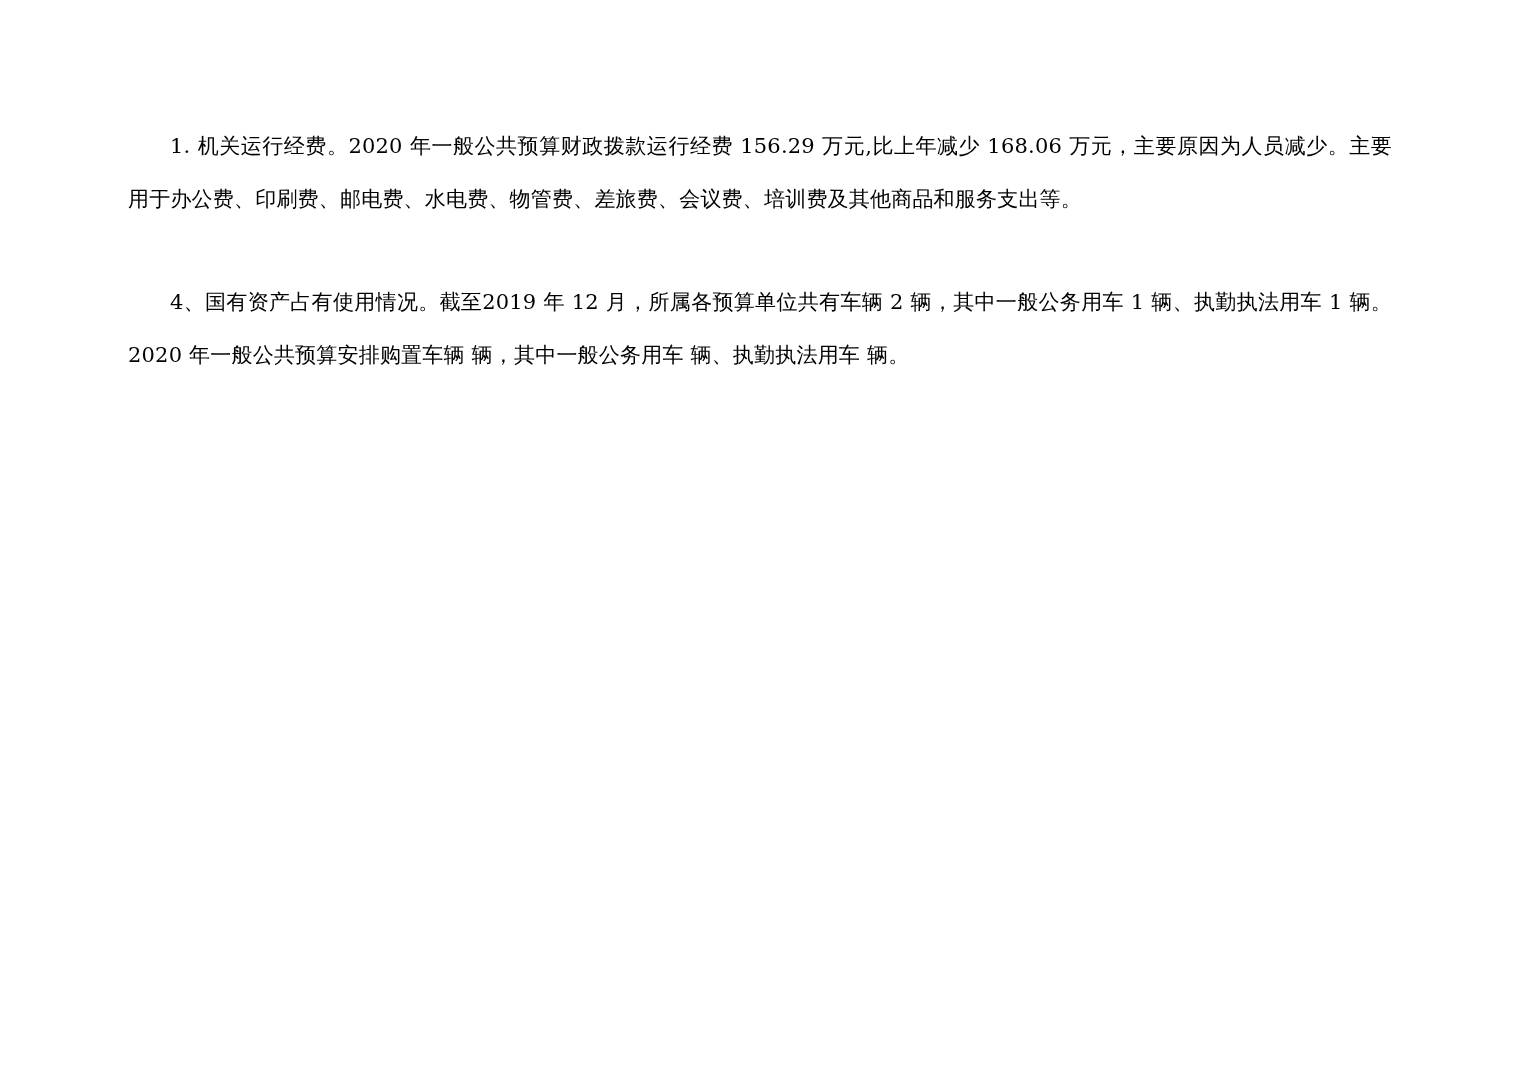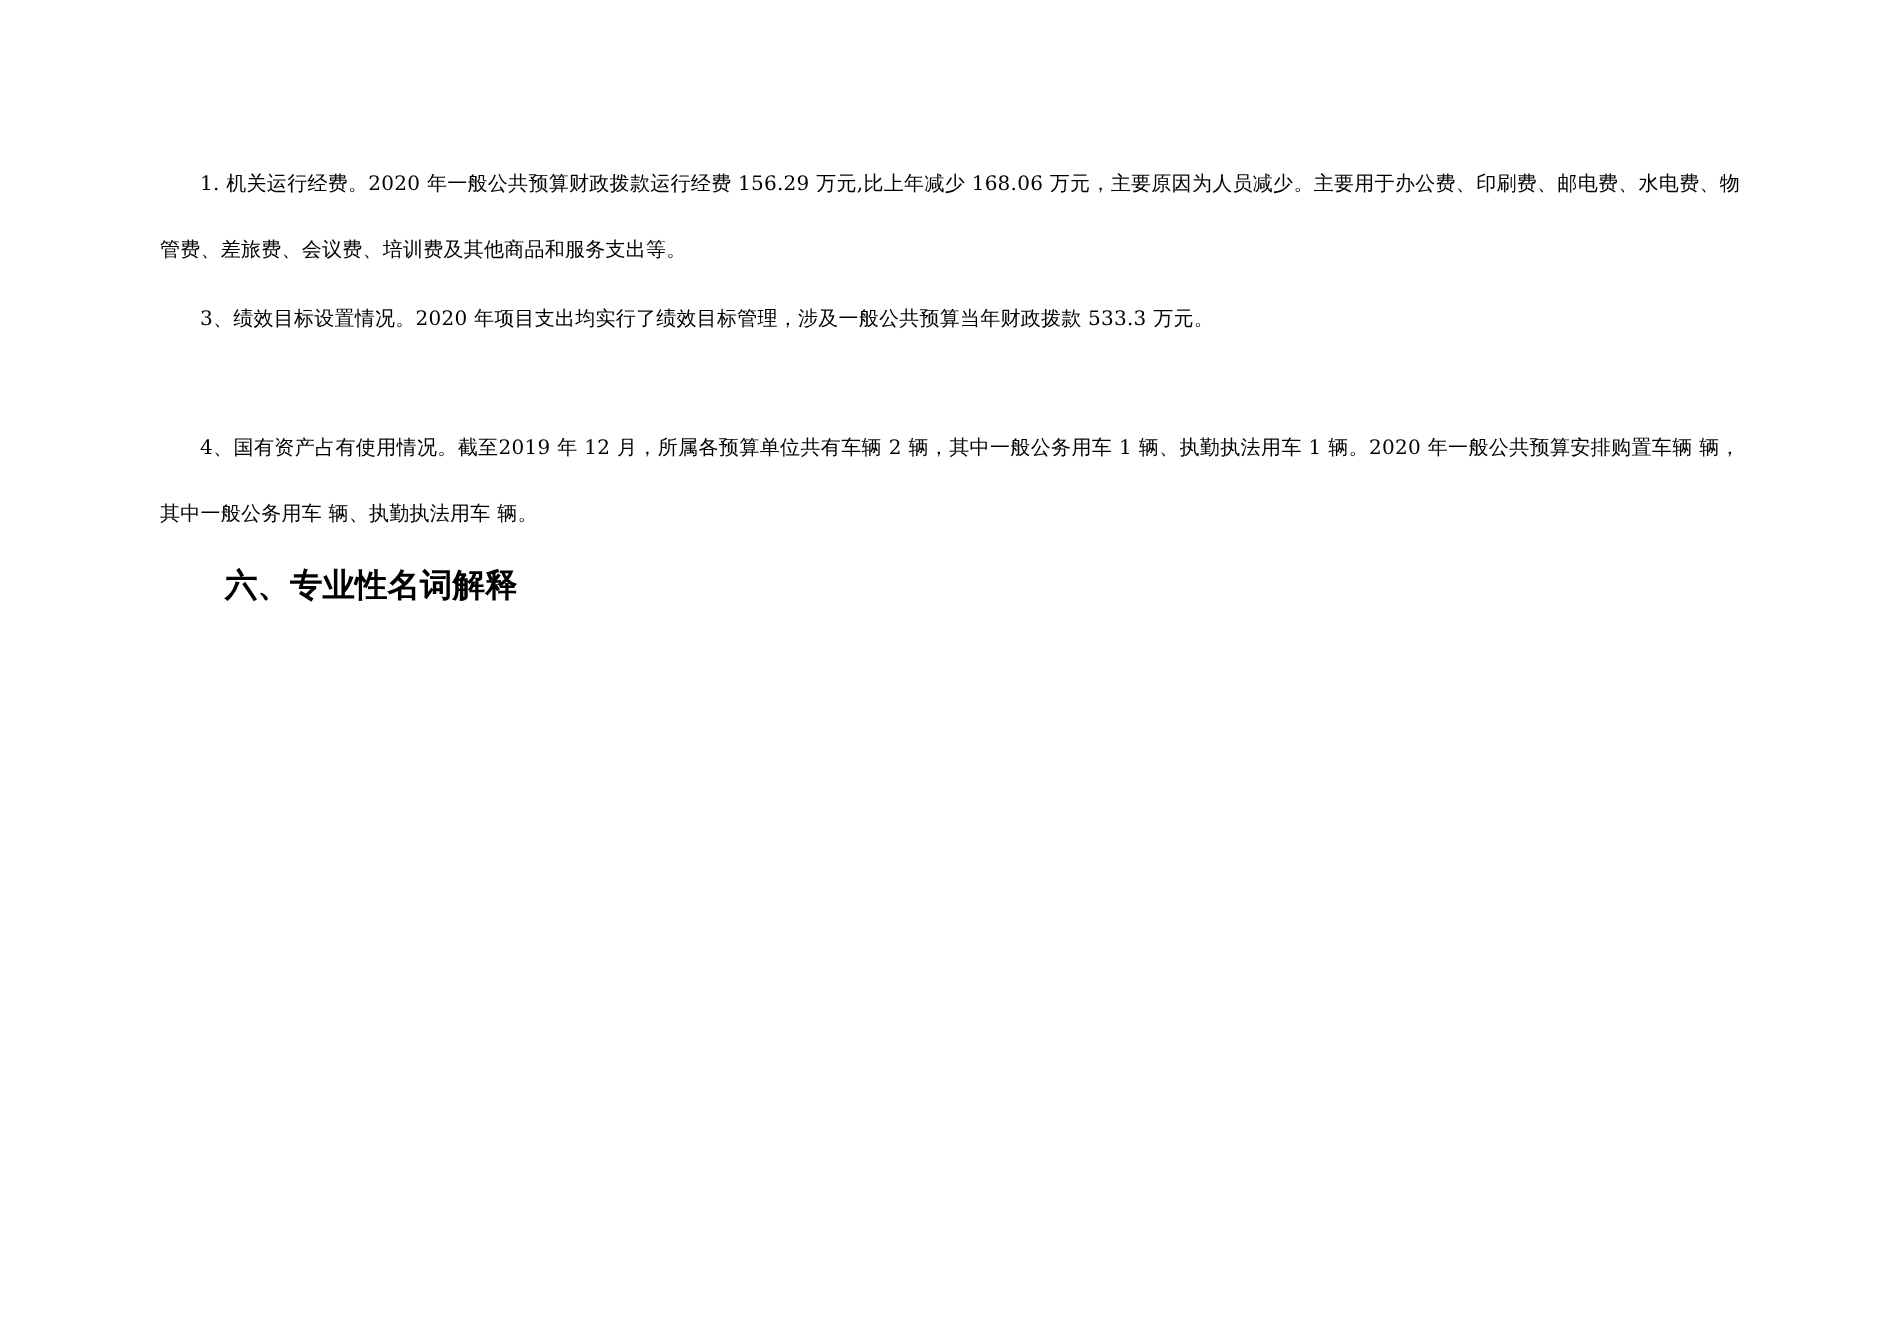--- a/index.html
+++ b/index.html
@@ -15,21 +15,21 @@
     overflow: hidden;
   }
   .page {
     box-sizing: border-box;
     width: 1520px;
     height: 1074px;
     padding: 120px 128px 0 128px;
     background: #ffffff;
   }
   .para {
-    font-size: 16px;
+    font-size: 21px;
     line-height: 53px;
     text-align: justify;
     text-justify: inter-ideograph;
     letter-spacing: 0.2px;
     margin: 0;
   }
   .indent {
     text-indent: 2em;
   }
   .gap-large {
@@ -48,19 +48,17 @@
   }
 </style>
 </head>
 <body>
 
 <div class="page">
 
   <p class="para indent">1. 机关运行经费。2020 年一般公共预算财政拨款运行经费 156.29  万元,比上年减少 168.06 万元，主要原因为人员减少。主要用于办公费、印刷费、邮电费、水电费、物管费、差旅费、会议费、培训费及其他商品和服务支出等。</p>
 
 
-  <p class="para indent gap-small">3、绩效目标设置情况。2020 年项目支出均实行了绩效目标管理，涉及一般公共预算当年财政拨款 533.3 万元。</p>
 
   <p class="para indent gap-large">4、国有资产占有使用情况。截至2019 年 12 月，所属各预算单位共有车辆 2 辆，其中一般公务用车 1 辆、执勤执法用车 1 辆。2020 年一般公共预算安排购置车辆 辆，其中一般公务用车 辆、执勤执法用车 辆。</p>
 
-  <h2 class="heading">六、专业性名词解释</h2>
 
 </div>
 
 </body></html>

